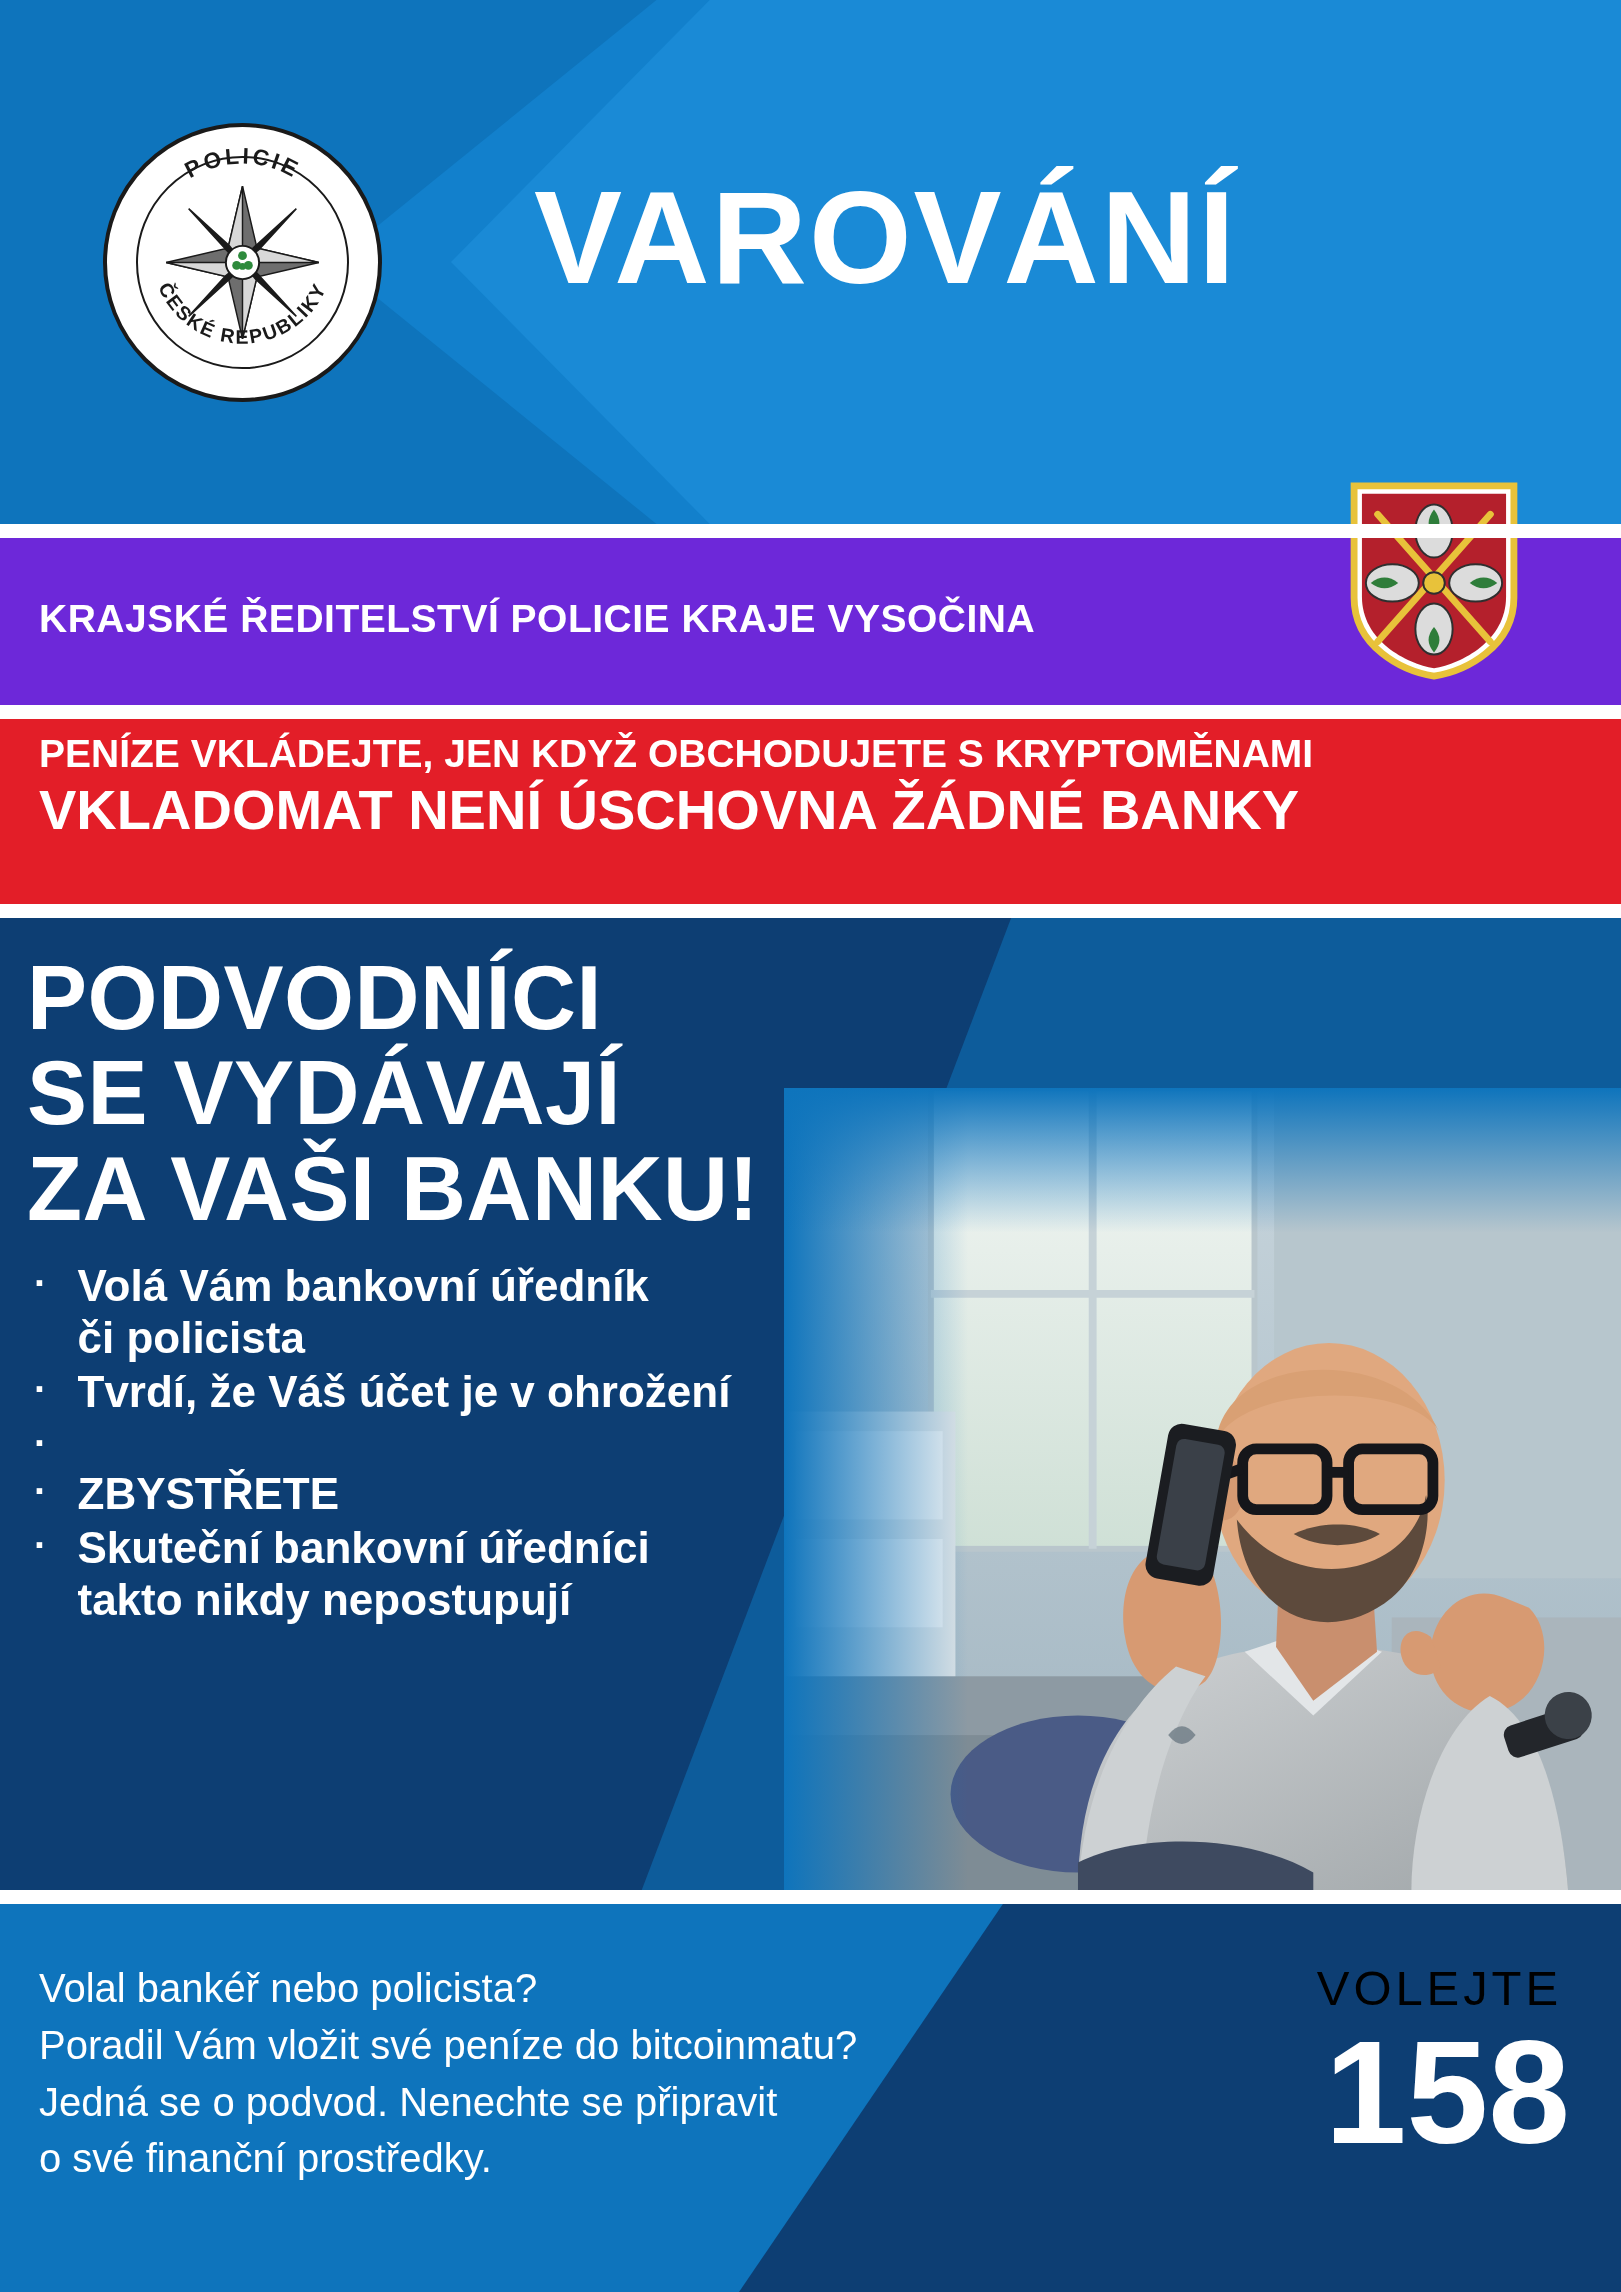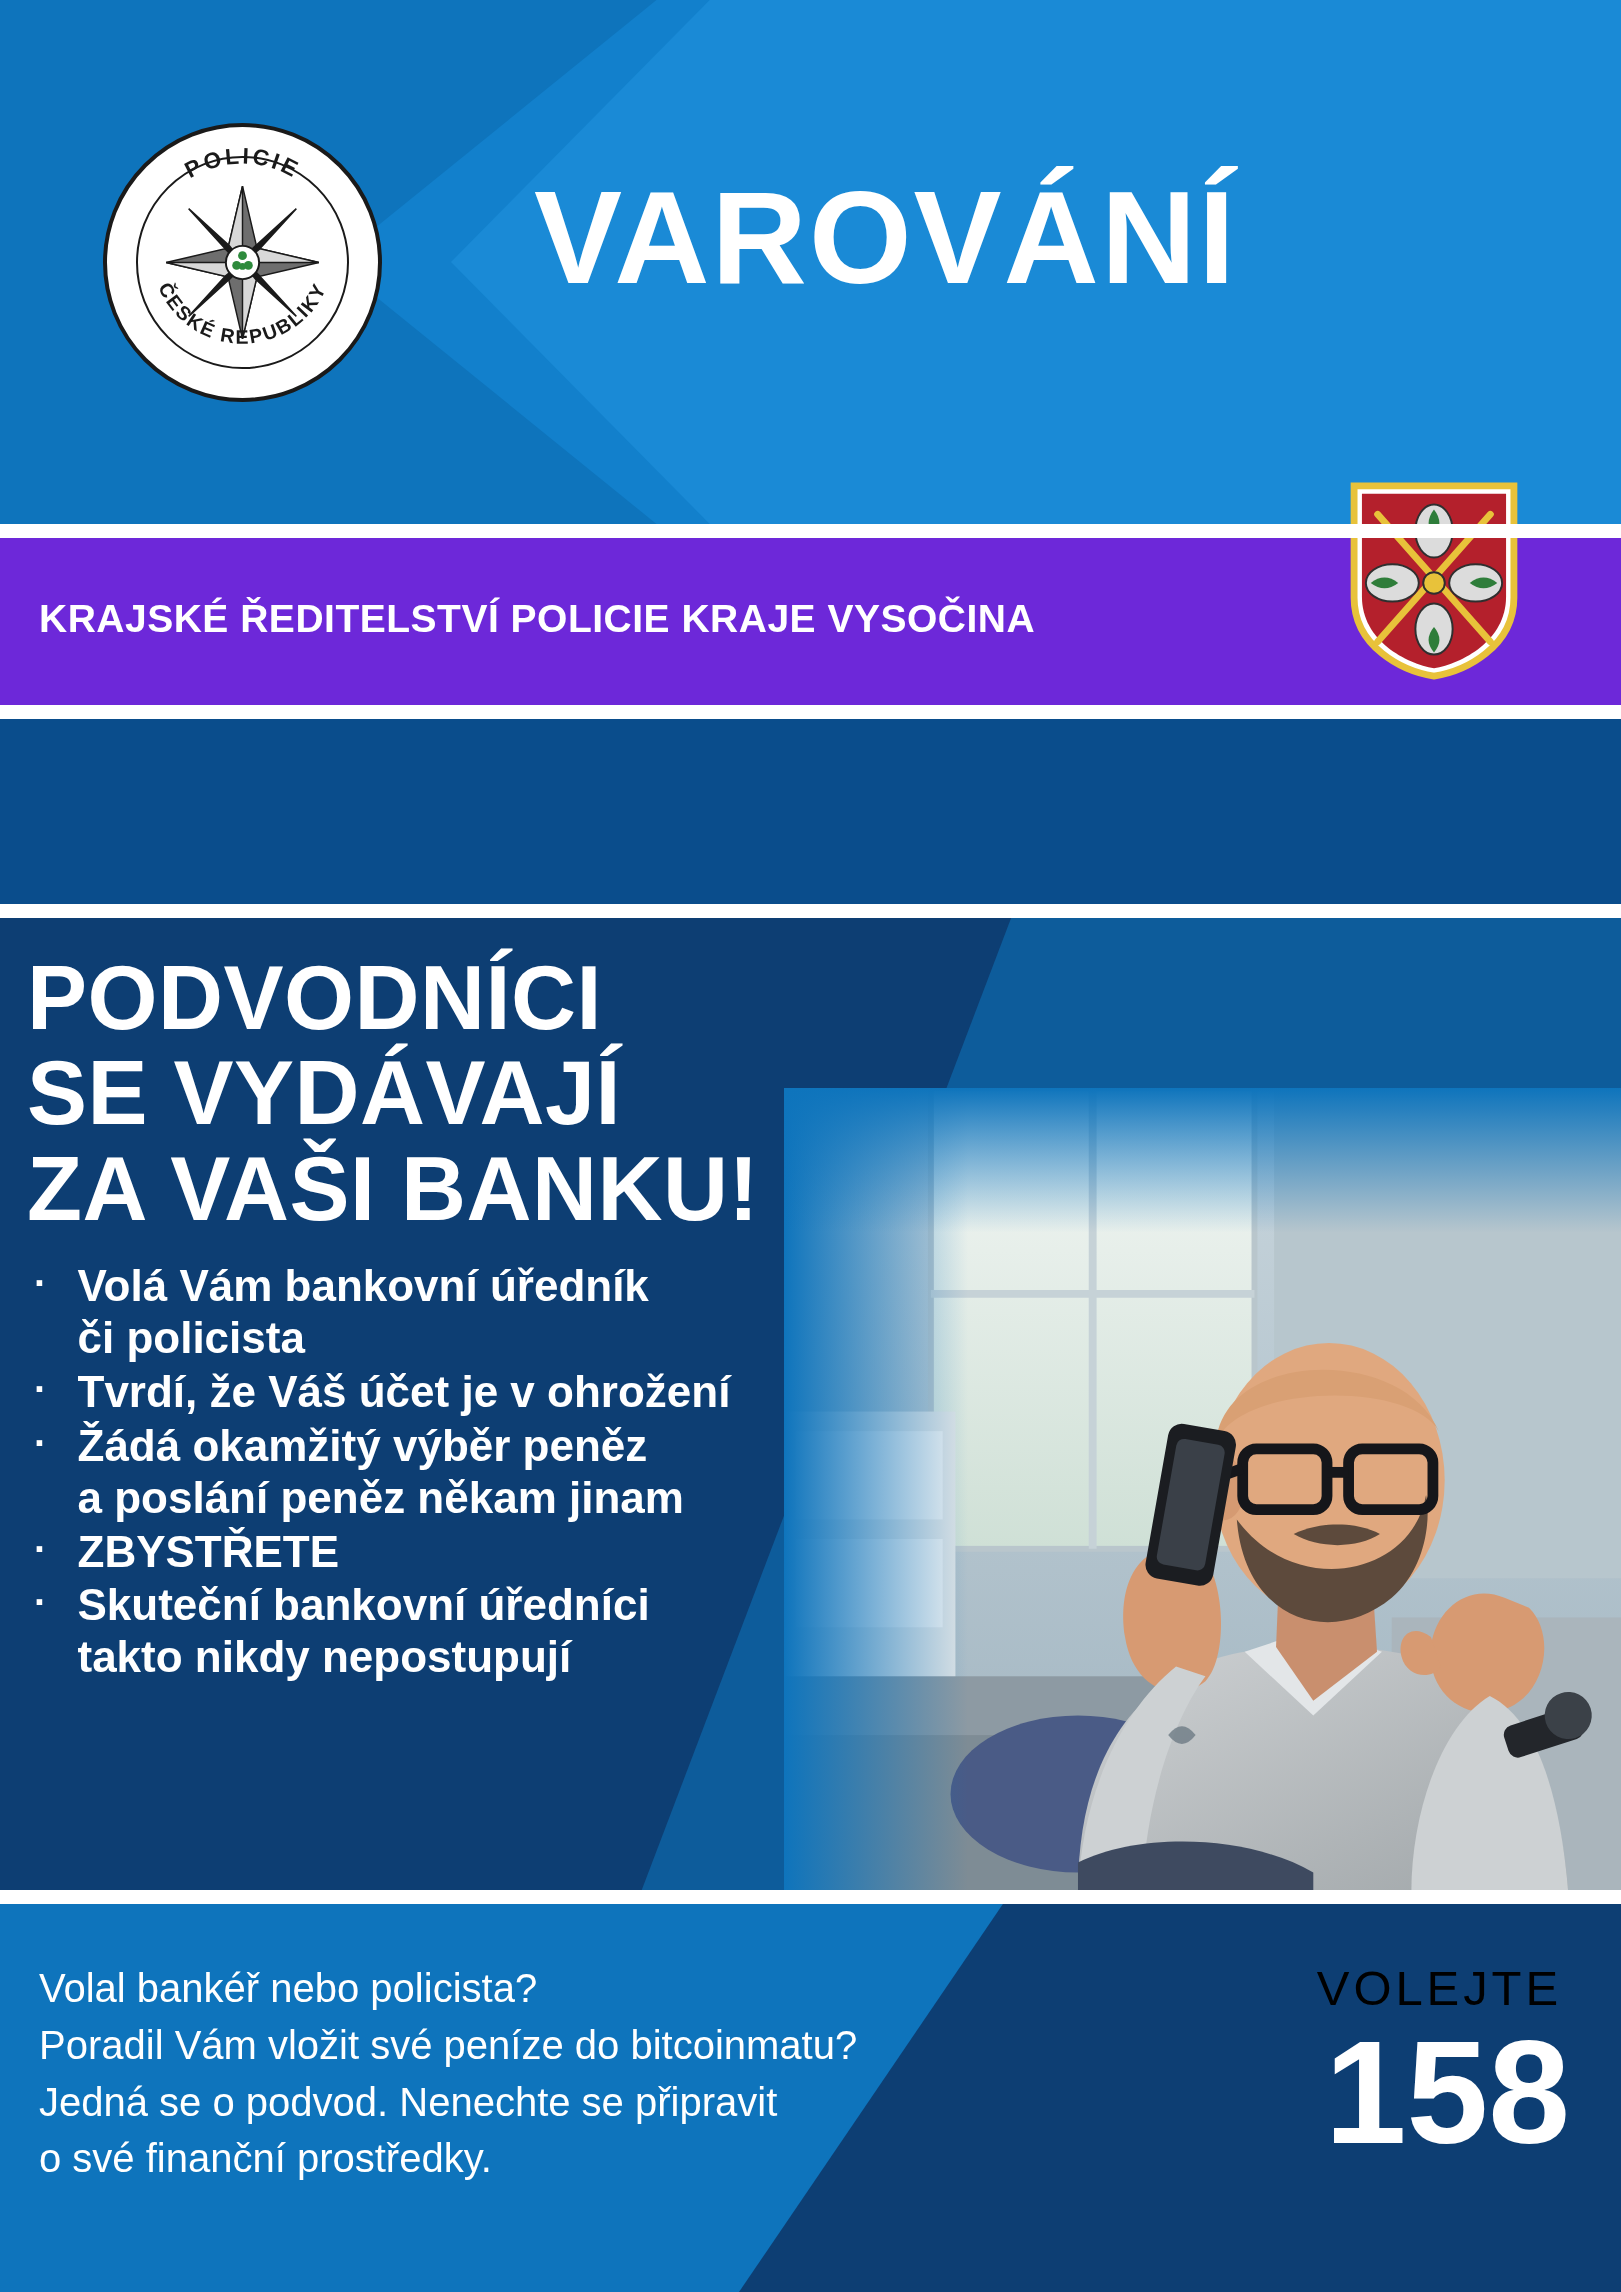--- a/index.html
+++ b/index.html
@@ -336,20 +336,24 @@
         <path d="M23 105 q 14 -11 28 0 q -14 11 -28 0"></path>
         <path d="M152 105 q -14 -11 -28 0 q 14 11 28 0"></path>
         <path d="M87.5 176 q 11 -13 0 -26 q -11 13 0 26"></path>
       </g>
       <circle cx="87.5" cy="105" r="11" fill="#e8c23a" stroke="#2f2f2f" stroke-width="2"></circle>
     </svg>
   </div>
 
   <div class="divider-white" style="top:705px"></div>
 
+  <div class="red-bar">
+    <div class="red-line1">PENÍZE VKLÁDEJTE, JEN KDYŽ OBCHODUJETE S KRYPTOMĚNAMI</div>
+    <div class="red-line2">VKLADOMAT NENÍ ÚSCHOVNA ŽÁDNÉ BANKY</div>
+  </div>
 
   <div class="divider-white" style="top:904px"></div>
 
   <div class="main">
     <div class="main-diag"></div>
 
     <div class="photo">
       <svg viewBox="0 0 854 820" preserveAspectRatio="xMidYMid slice">
         <defs>
           <linearGradient id="wallG" x1="0" y1="0" x2="0" y2="1">
@@ -450,22 +454,20 @@
         <span class="dot">·</span>
         <span class="btext">Volá Vám bankovní úředník
   či policista</span>
       </div>
       <div class="bullet">
         <span class="dot">·</span>
         <span class="btext">Tvrdí, že Váš účet je v ohrožení</span>
       </div>
       <div class="bullet">
         <span class="dot">·</span>
-        <span class="btext">Žádá okamžitý výběr peněz
-  a poslání peněz někam jinam</span>
       </div>
       <div class="bullet">
         <span class="dot">·</span>
         <span class="btext">ZBYSTŘETE</span>
       </div>
       <div class="bullet">
         <span class="dot">·</span>
         <span class="btext">Skuteční bankovní úředníci
   takto nikdy nepostupují</span>
       </div>

